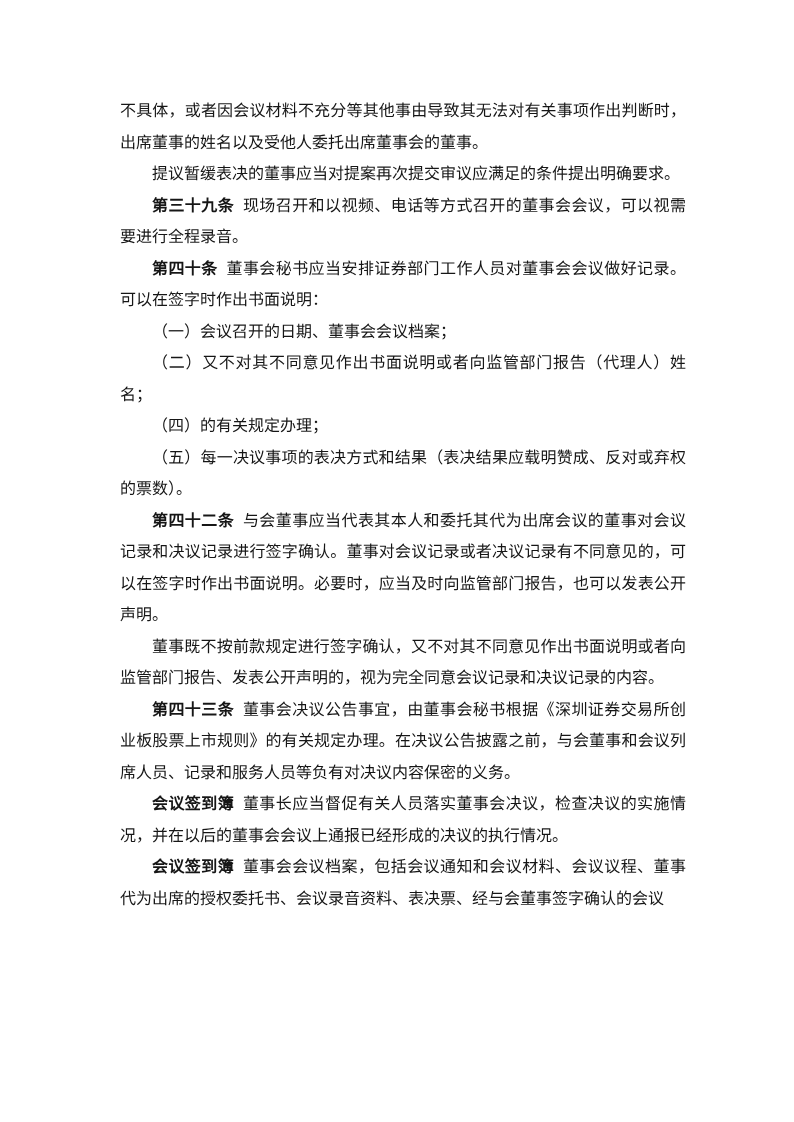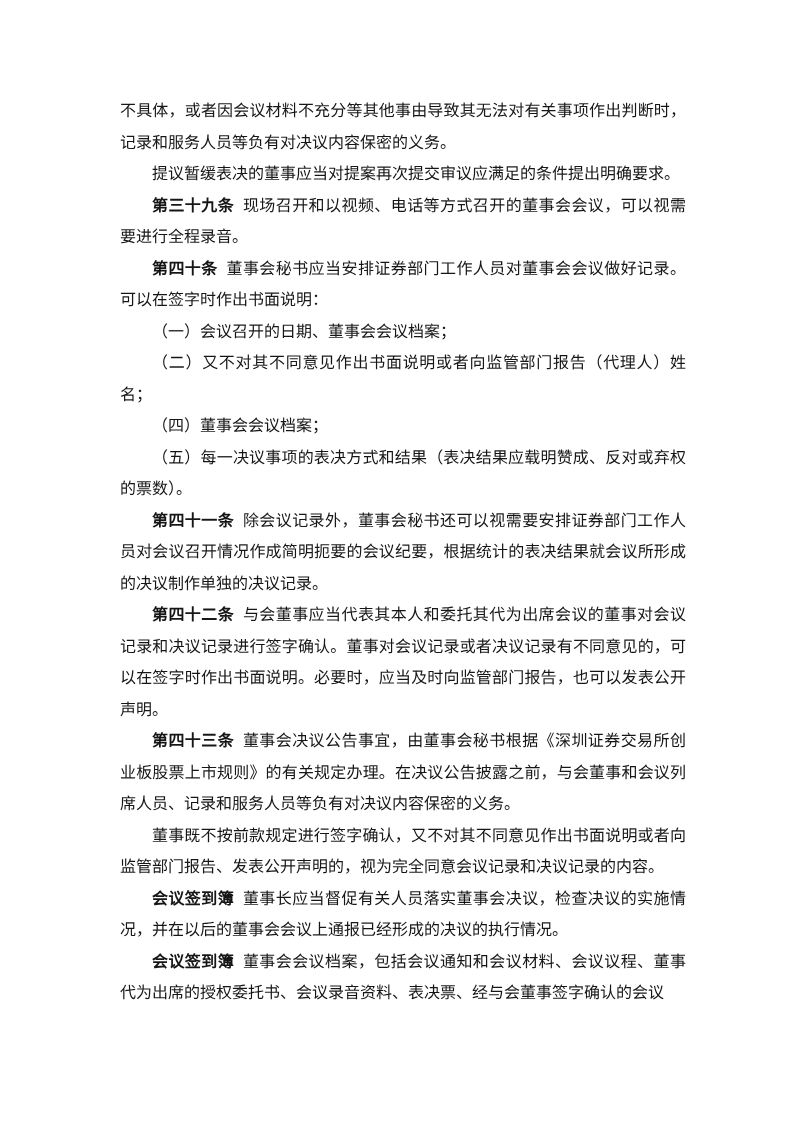--- a/index.html
+++ b/index.html
@@ -36,42 +36,41 @@
   .term {
     font-weight: bold;
     margin-right: 0.55em;
   }
 </style>
 </head>
 <body>
 
 <div class="page">
 
-  <p class="para no-indent"><span>不具体，或者因会议材料不充分等其他事由导致其无法对有关事项作出判断时，记录和服务人员等负有对决议内容保密的义务。</span></p>
+  <p class="para no-indent"><span>不具体，或者因会议材料不充分等其他事由导致其无法对有关事项作出判断时，出席董事的姓名以及受他人委托出席董事会的董事。</span></p>
 
   <p class="para"><span>提议暂缓表决的董事应当对提案再次提交审议应满足的条件提出明确要求。</span></p>
 
   <p class="para"><b class="term">第三十九条</b><span>现场召开和以视频、电话等方式召开的董事会会议，可以视需要进行全程录音。</span></p>
 
   <p class="para"><b class="term">第四十条</b><span>董事会秘书应当安排证券部门工作人员对董事会会议做好记录。可以在签字时作出书面说明：</span></p>
 
   <p class="para"><span>（一）会议召开的日期、董事会会议档案；</span></p>
 
   <p class="para"><span>（二）又不对其不同意见作出书面说明或者向监管部门报告（代理人）姓名；</span></p>
 
 
-  <p class="para"><span>（四）董事会会议档案；</span></p>
+  <p class="para"><span>（四）的有关规定办理；</span></p>
 
   <p class="para"><span>（五）每一决议事项的表决方式和结果（表决结果应载明赞成、反对或弃权的票数）。</span></p>
 
-  <p class="para"><b class="term">第四十一条</b><span>除会议记录外，董事会秘书还可以视需要安排证券部门工作人员对会议召开情况作成简明扼要的会议纪要，根据统计的表决结果就会议所形成的决议制作单独的决议记录。</span></p>
 
   <p class="para"><b class="term">第四十二条</b><span>与会董事应当代表其本人和委托其代为出席会议的董事对会议记录和决议记录进行签字确认。董事对会议记录或者决议记录有不同意见的，可以在签字时作出书面说明。必要时，应当及时向监管部门报告，也可以发表公开声明。</span></p>
 
+  <p class="para"><span>董事既不按前款规定进行签字确认，又不对其不同意见作出书面说明或者向监管部门报告、发表公开声明的，视为完全同意会议记录和决议记录的内容。</span></p>
+
   <p class="para"><b class="term">第四十三条</b><span>董事会决议公告事宜，由董事会秘书根据《深圳证券交易所创业板股票上市规则》的有关规定办理。在决议公告披露之前，与会董事和会议列席人员、记录和服务人员等负有对决议内容保密的义务。</span></p>
-
-  <p class="para"><span>董事既不按前款规定进行签字确认，又不对其不同意见作出书面说明或者向监管部门报告、发表公开声明的，视为完全同意会议记录和决议记录的内容。</span></p>
 
   <p class="para"><b class="term">会议签到簿</b><span>董事长应当督促有关人员落实董事会决议，检查决议的实施情况，并在以后的董事会会议上通报已经形成的决议的执行情况。</span></p>
 
   <p class="para"><b class="term">会议签到簿</b><span>董事会会议档案，包括会议通知和会议材料、会议议程、董事代为出席的授权委托书、会议录音资料、表决票、经与会董事签字确认的会议</span></p>
 
 </div>
 
 </body></html>

